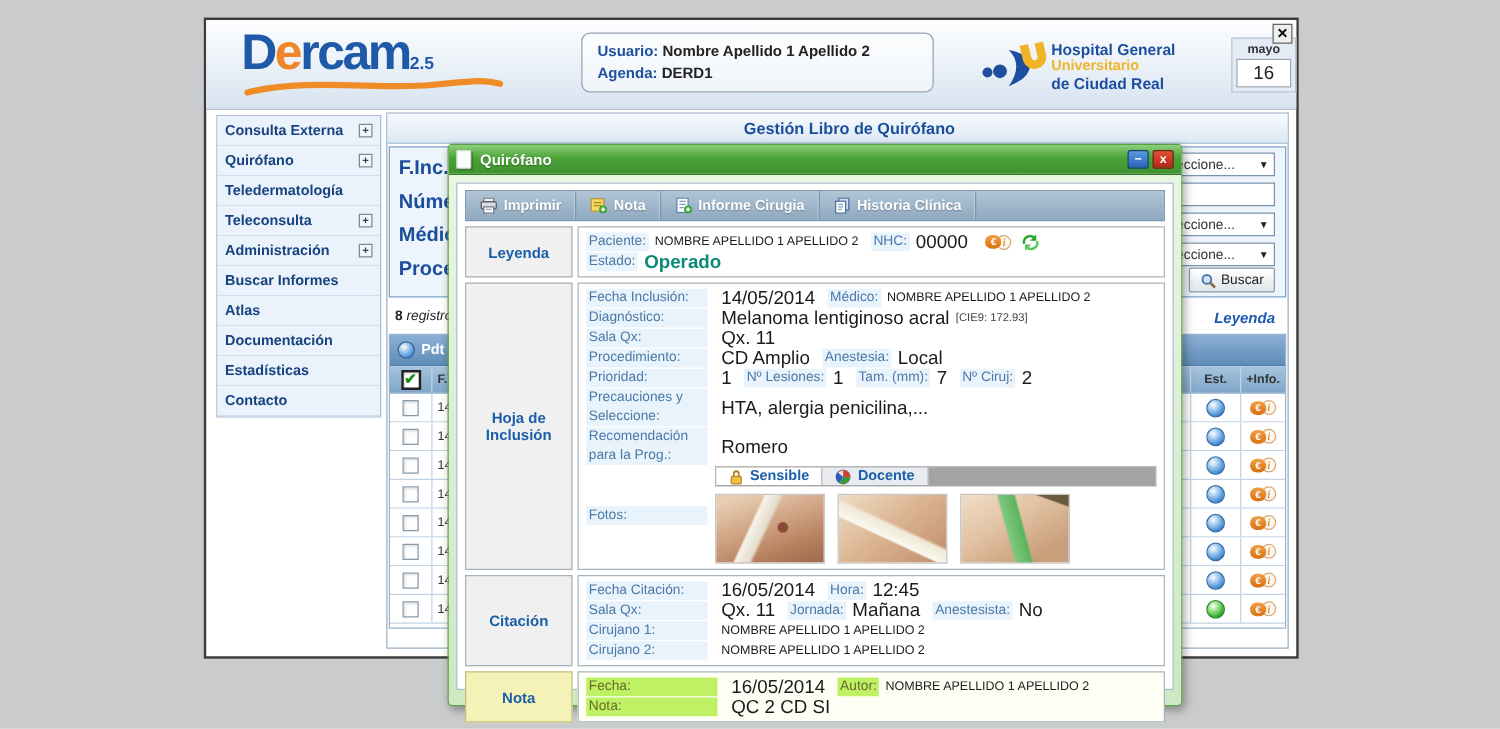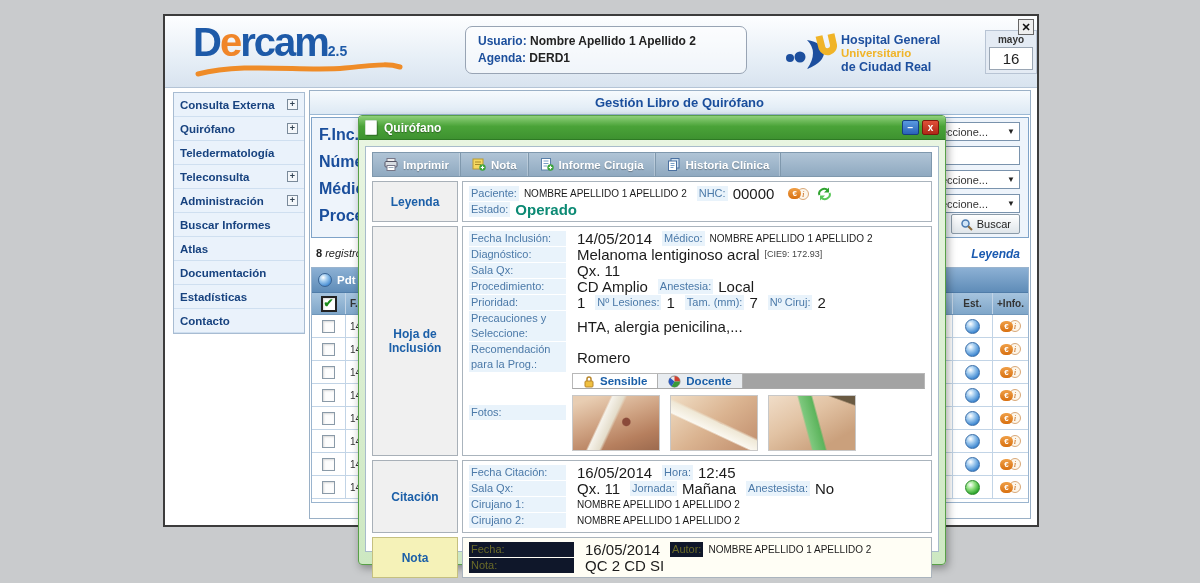--- a/index.html
+++ b/index.html
@@ -131,21 +131,21 @@
     text-align:center; background:#f0f0f0; border:1px solid #a8b0b8; color:#1b5fa8; font-weight:bold; font-size:12px; padding:2px; }
   .sec-label.yellow { background:#f5f2b8; border-color:#c5c080; }
   .sec-body { flex:1; border:1px solid #aab4bd; background:#fff; padding:3px 6px; }
   .sec-body.yellowish { background:#fffef5; }
 
   .frow { display:flex; align-items:center; line-height:15px; margin:1px 0; flex-wrap:nowrap; }
   .fl { color:#4b79a8; background:#e9f3fb; padding:0 2px; font-size:11px; white-space:nowrap; }
   .cols .fl.first { flex:0 0 97px; white-space:normal; margin-right:6px; }
   .nota-s .fl.first { flex:0 0 105px; }
   .fl.inl { margin-left:10px; }
-  .yellow-chips .fl { background:#0f172a; color:#6a6a28; }
+  .yellow-chips .fl { background:#bef264; color:#6a6a28; }
   .fv { color:#1b1b1b; margin-left:5px; font-size:15px; white-space:nowrap; }
   .fv.vname { font-size:10px; }
   .fv.small { font-size:9px; color:#444; }
   .fv.estado { color:#0c8a74; font-weight:bold; }
   .gen-icons { display:inline-flex; align-items:center; gap:8px; margin-left:14px; }
 
   
   .fotos-wrap { flex:1; }
   .fotos-tabs { display:flex; background:#a3a3a3; border:1px solid #b8b8b8; border-bottom:1px solid #a8a8a8; height:16px; }
   .ftab { display:flex; align-items:center; gap:5px; padding:0 10px; font-size:11.5px; font-weight:bold;

